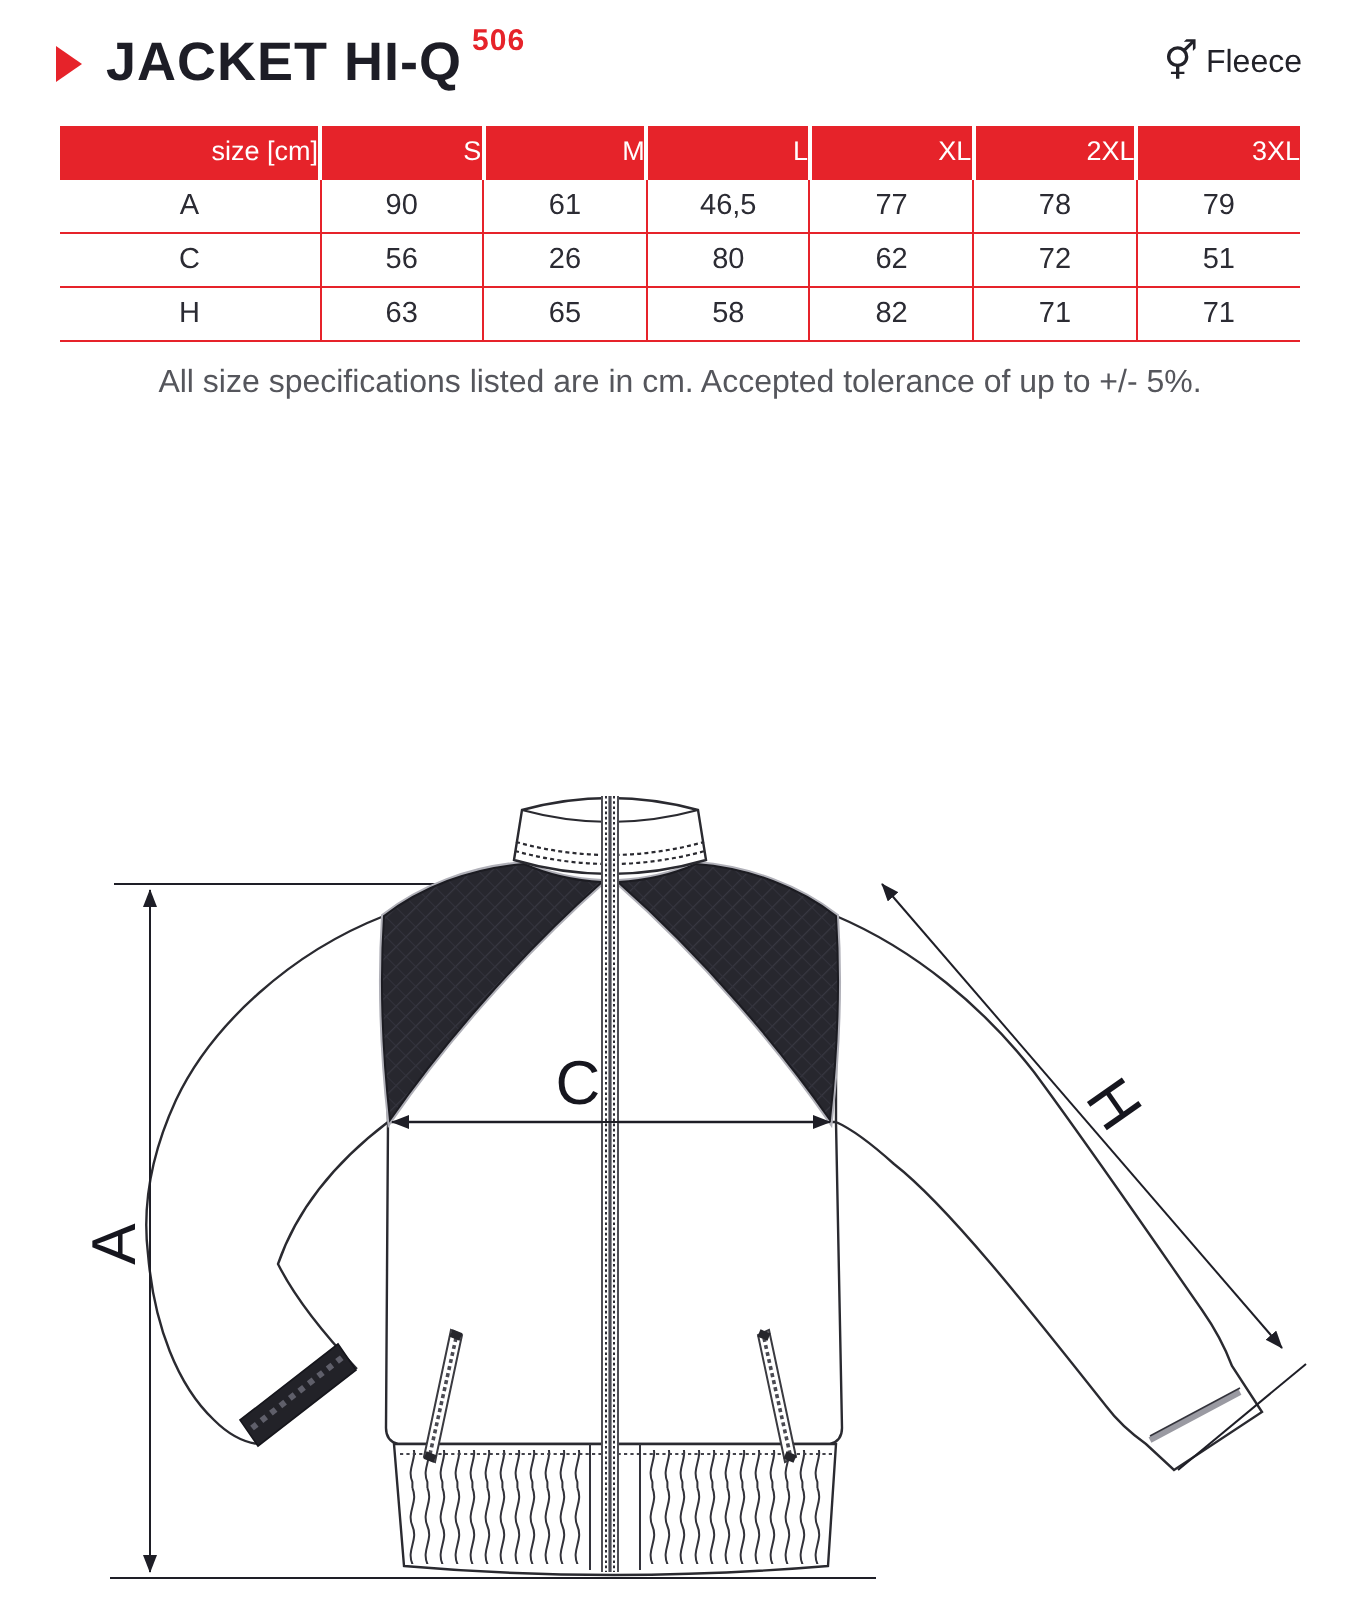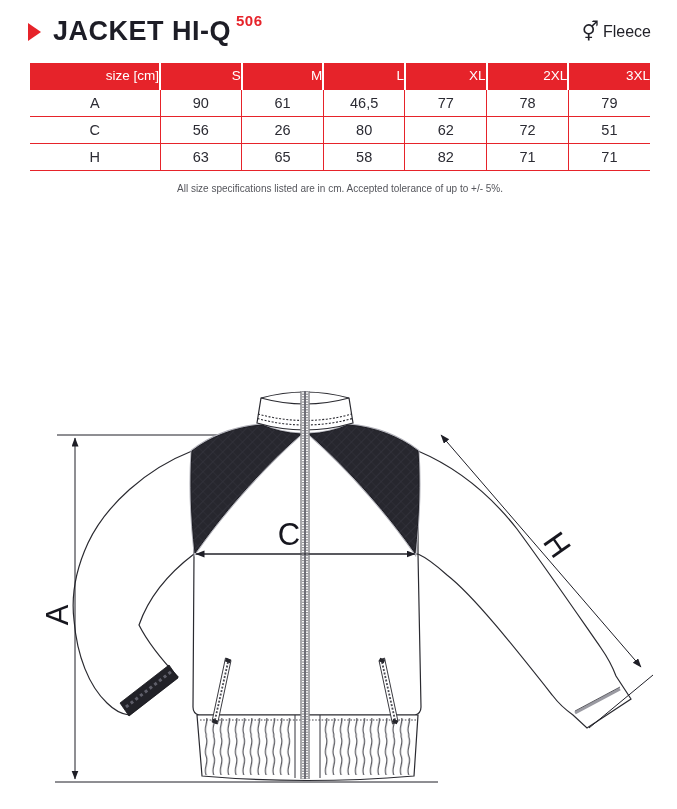--- a/index.html
+++ b/index.html
@@ -22,21 +22,21 @@
 
   
   table{border-collapse:collapse;width:620px;margin:8px 0 0 30px;table-layout:fixed;}
   col.c0{width:130px;}
   thead th{background:var(--red);color:#fff;font-weight:normal;font-size:13.5px;height:26px;border-left:2px solid #fff;text-align:right;}
   thead th:first-child{border-left:none;}
   tbody td{height:27px;text-align:center;font-size:14.5px;color:#2b2b33;border-top:1px solid var(--red);border-bottom:1px solid var(--red);border-left:1px solid var(--red);}
   tbody td:first-child{border-left:none;}
   tbody td:last-child{border-right:none;margin-top:16px;}
 
-  .footnote{width:620px;margin:12px 0 0 30px;text-align:center;font-size:10px;color:#55565c;}
+  .footnote{width:620px;margin:12px 0 0 30px;text-align:center;font-size:16px;color:#55565c;}
 
   
   .draw{margin-top:183px;}
   svg{display:block;}
   .ln{stroke:var(--line);stroke-width:1.1;fill:none;}
   .dim{stroke:#1e1e26;stroke-width:1;fill:none;}
   .white{fill:#fff;stroke:var(--line);stroke-width:1.2;}
   .dimtxt{font-family:"Liberation Sans",sans-serif;font-size:31px;fill:#16161e;}
 </style>
 </head>

